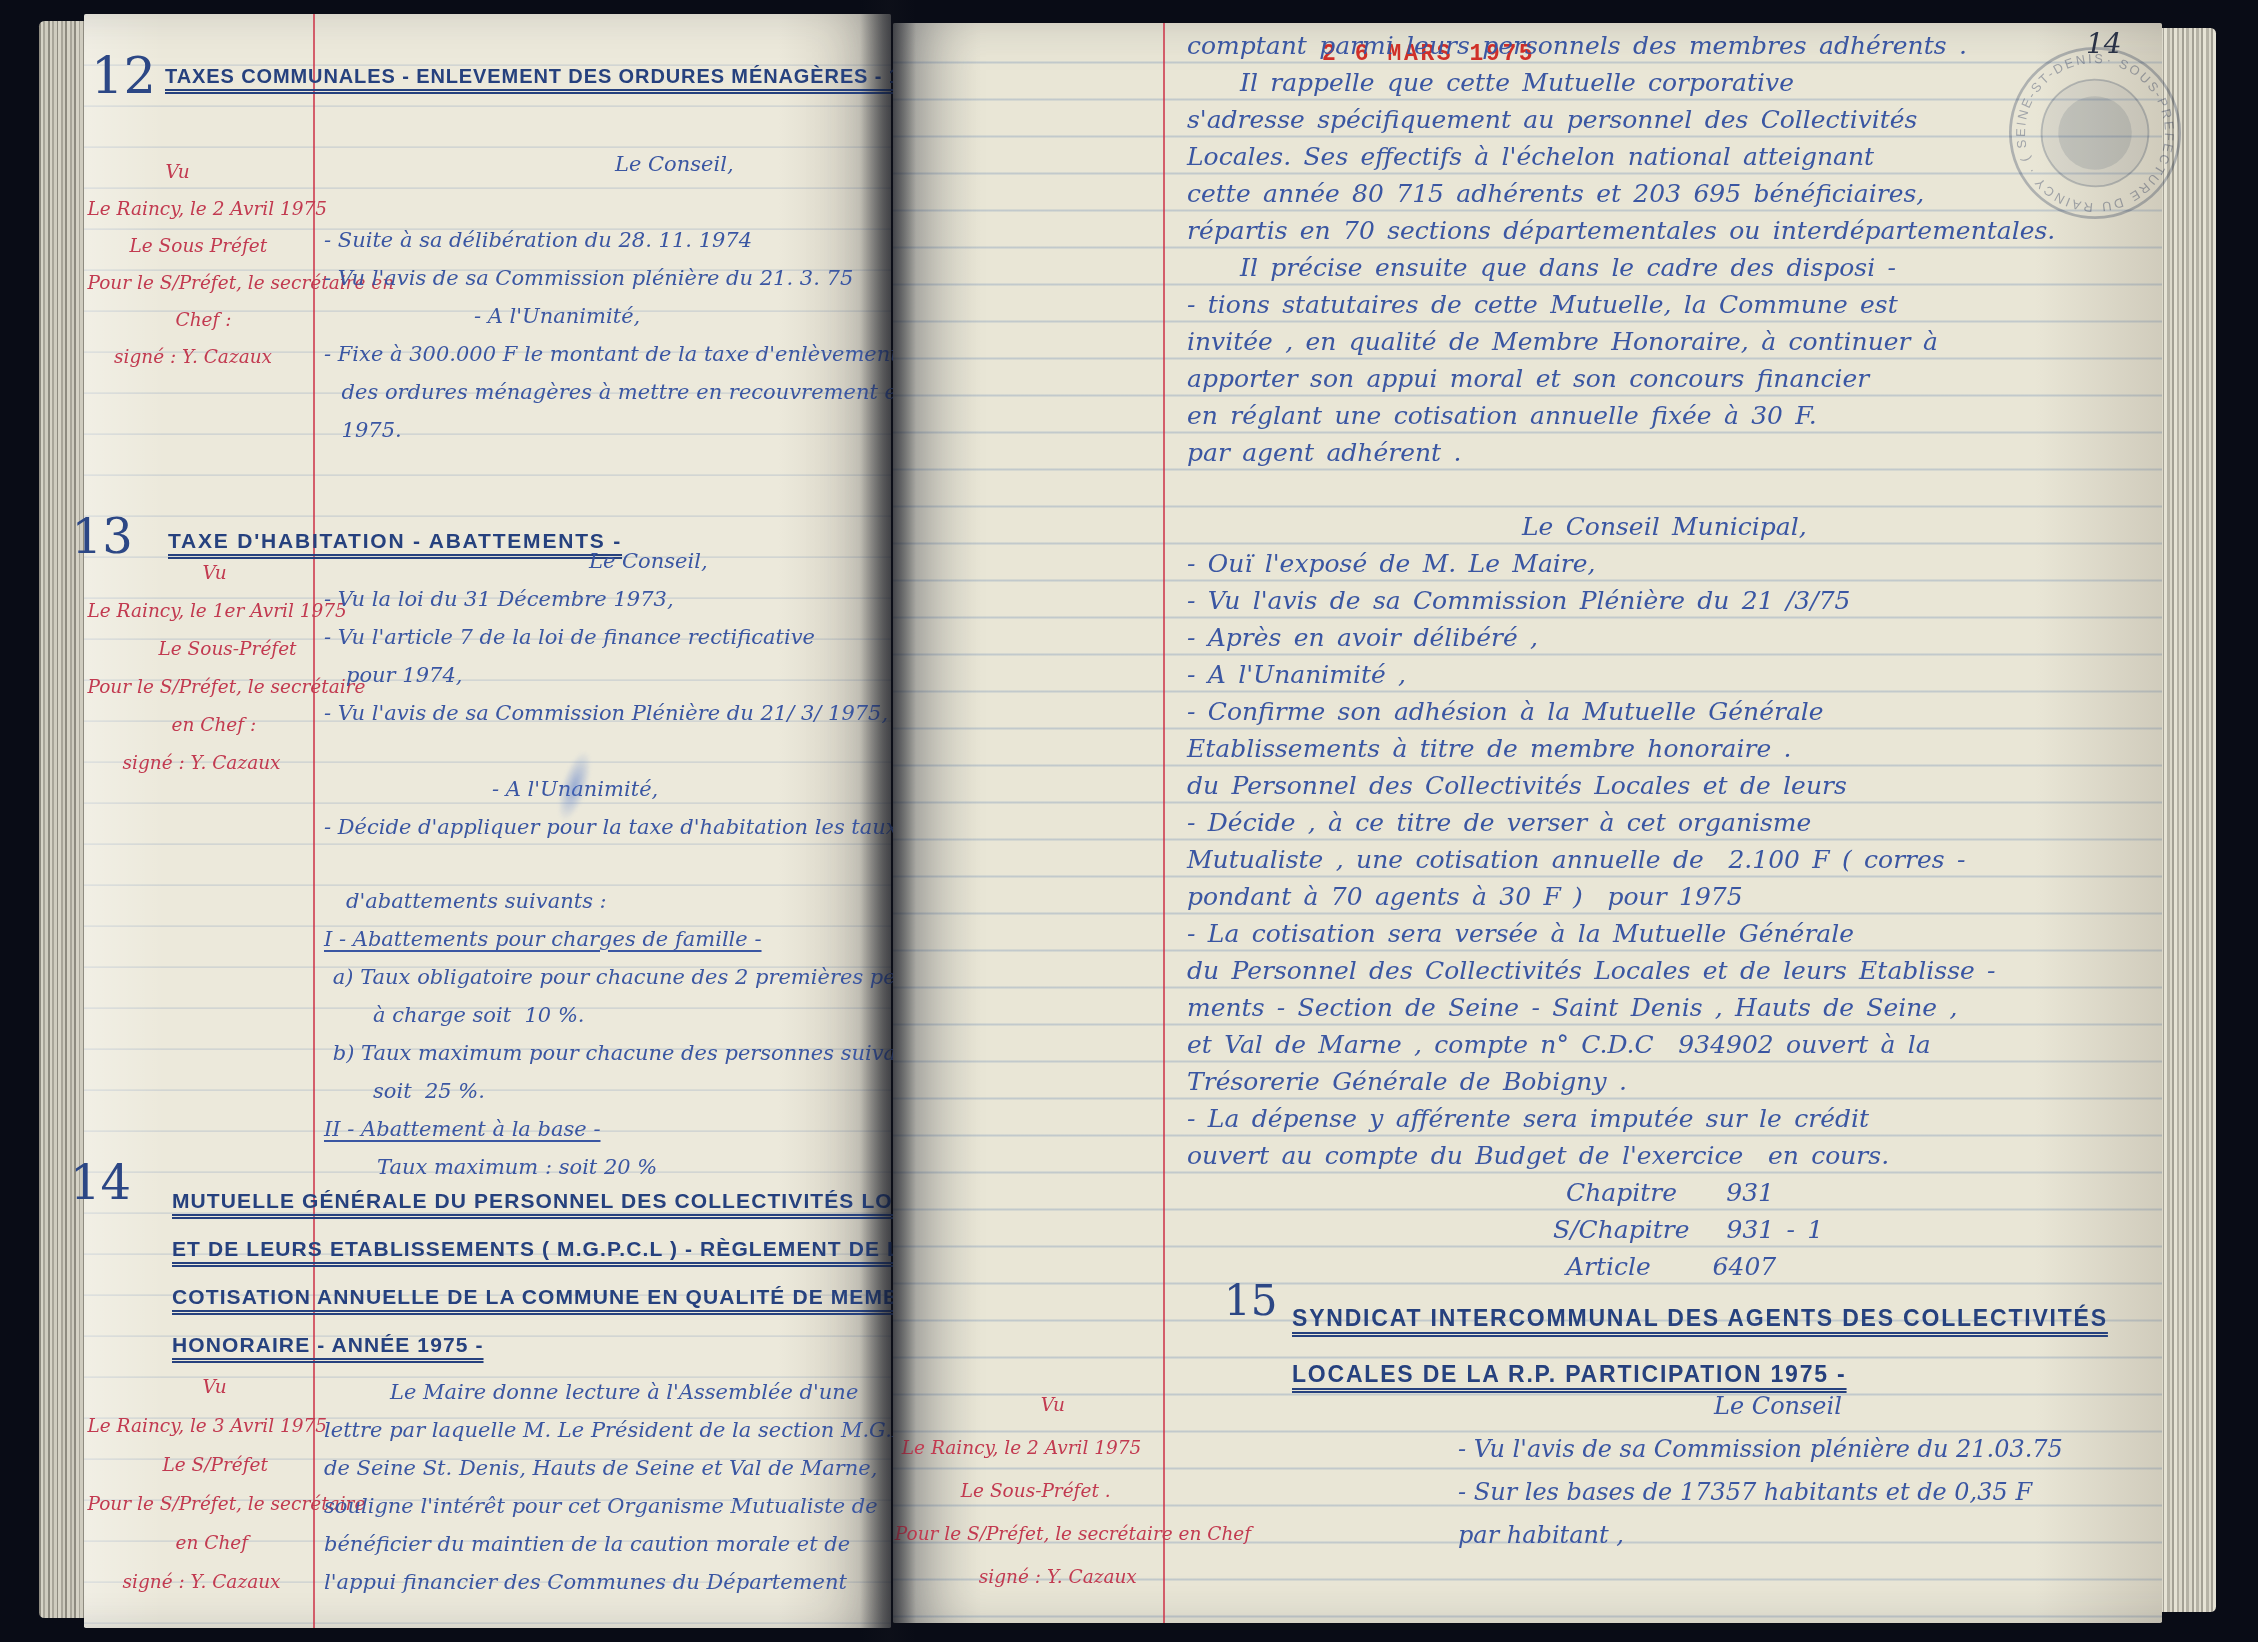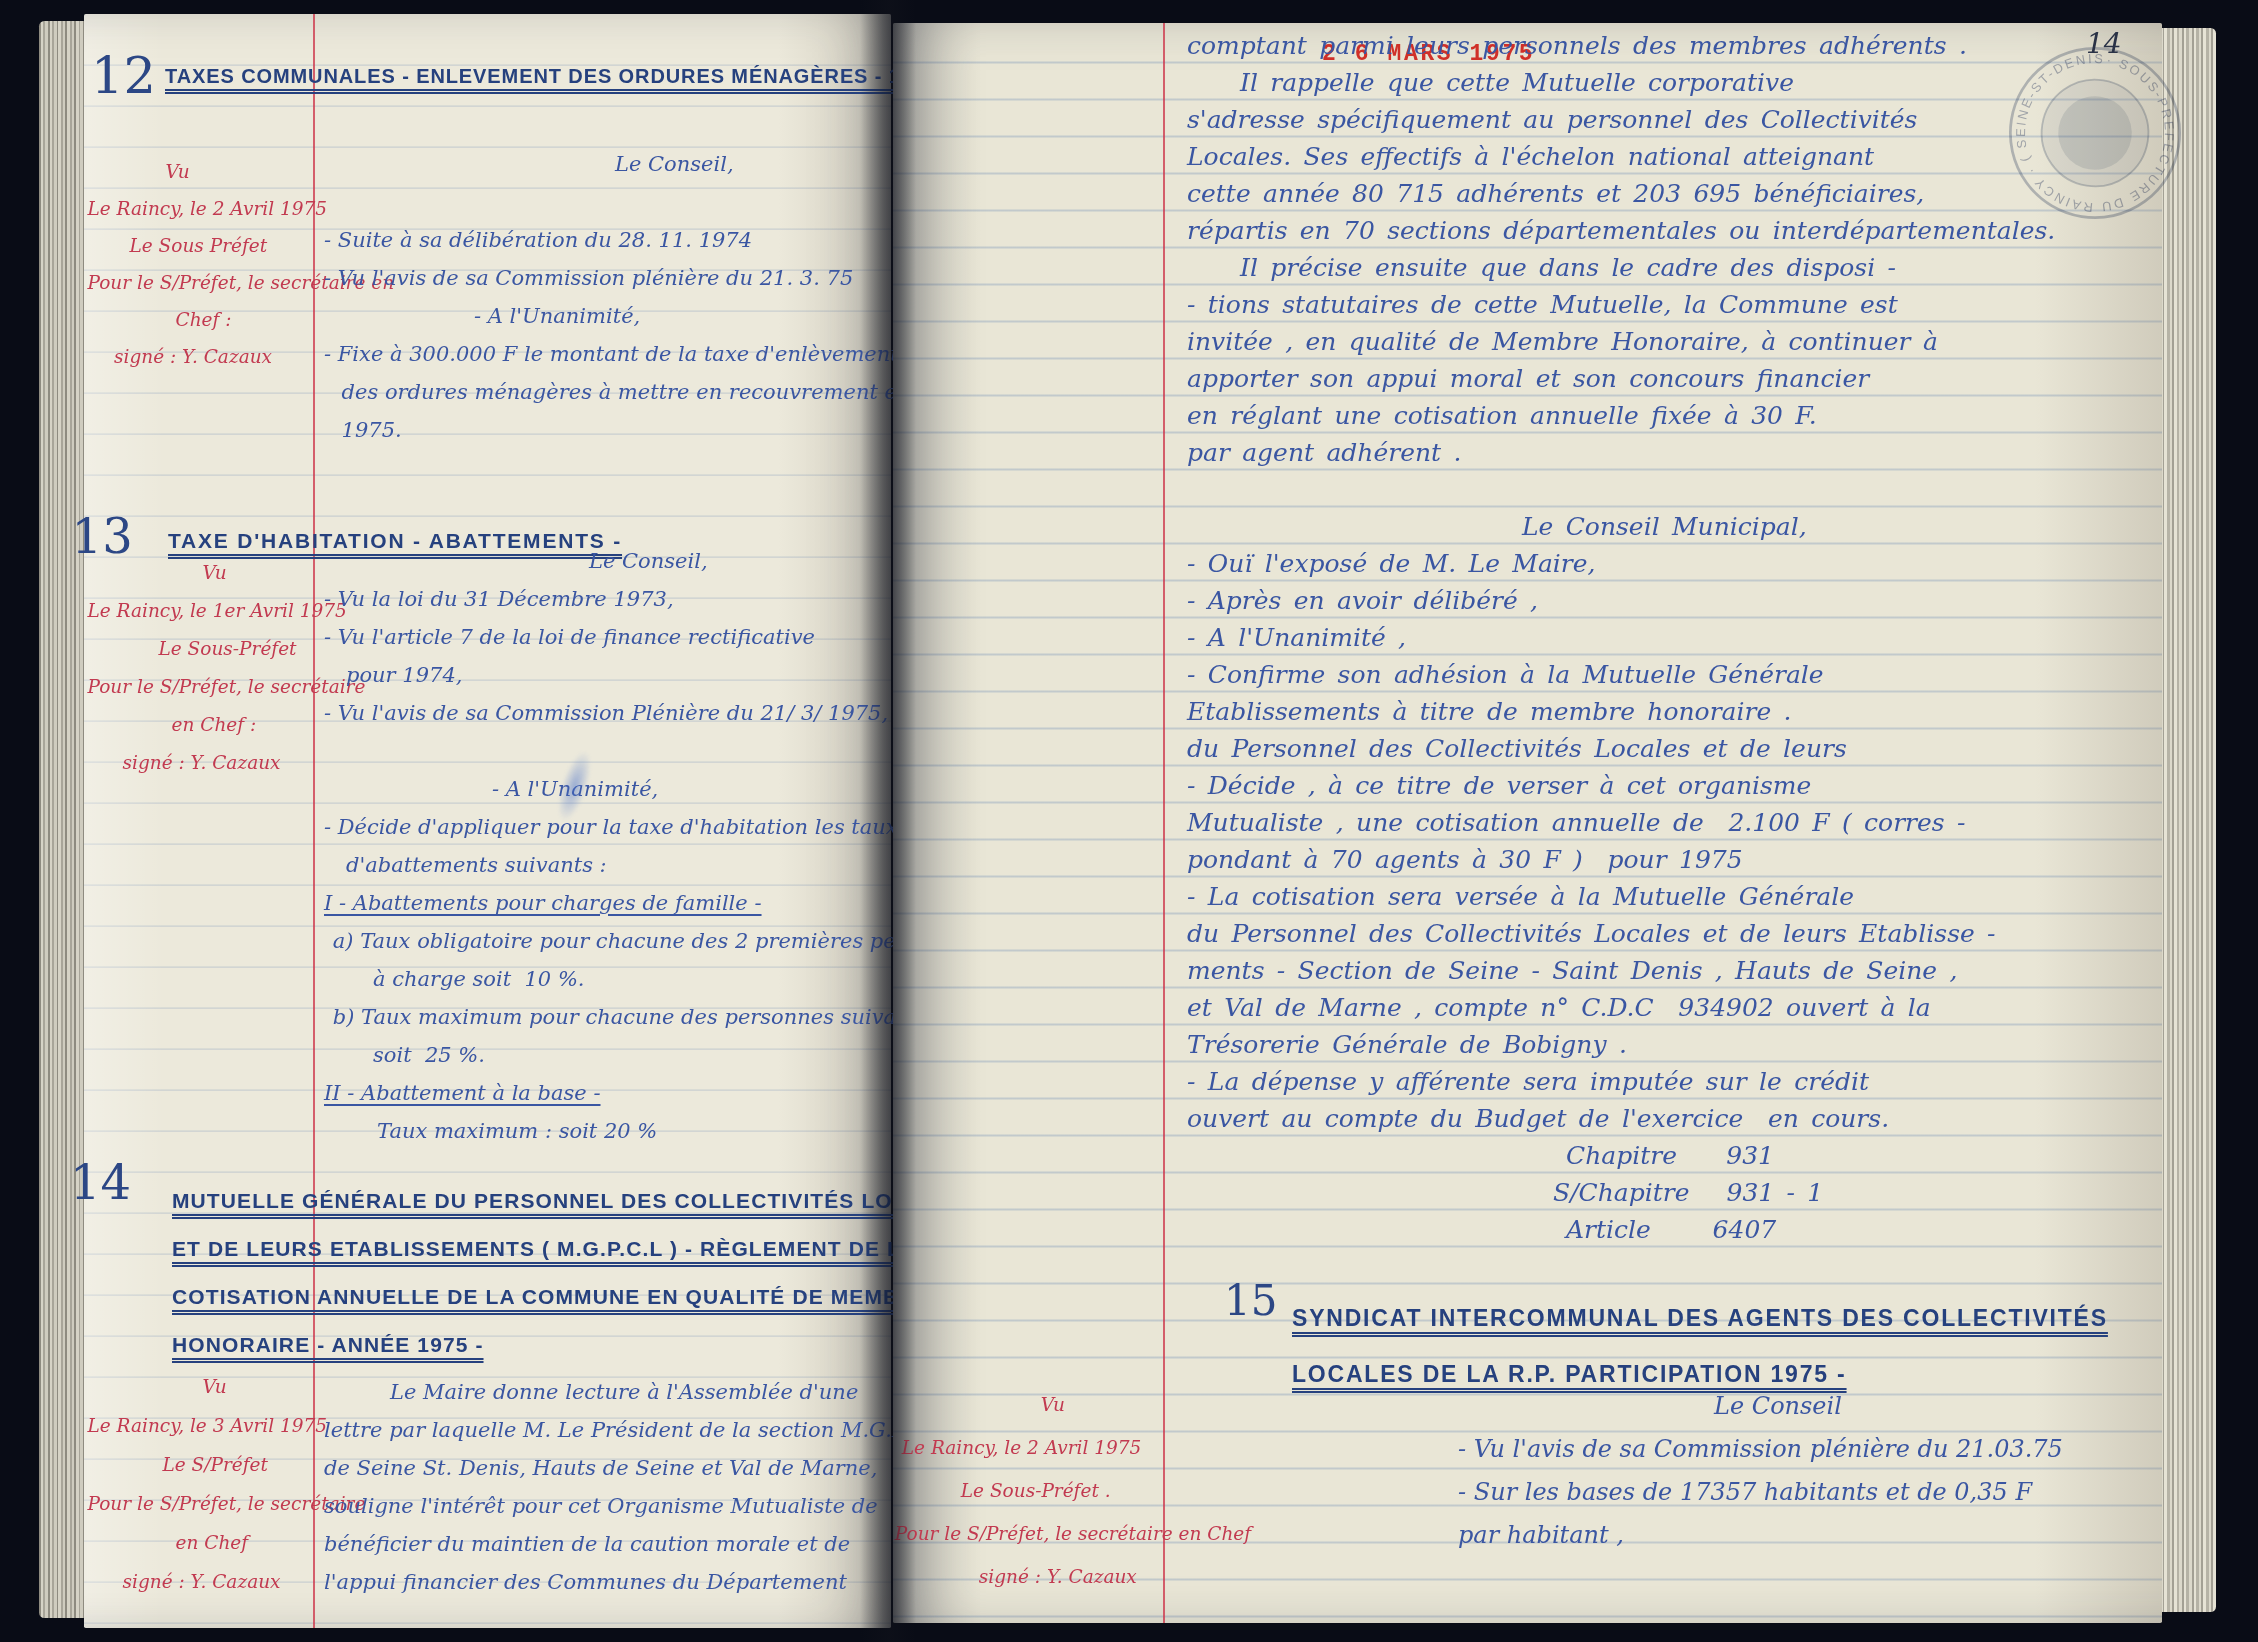--- a/index.html
+++ b/index.html
@@ -121,21 +121,21 @@
       </div>
     <div class="body hw" id="b13">
         <div class="line" style="padding-left: 265px;">Le Conseil,</div>
         <div class="line">- Vu la loi du 31 Décembre 1973,</div>
         <div class="line">- Vu l'article 7 de la loi de finance rectificative</div>
         <div class="line" style="padding-left: 22px;">pour 1974,</div>
         <div class="line">- Vu l'avis de sa Commission Plénière du 21/ 3/ 1975,</div>
         <div class="line">&nbsp;</div>
         <div class="line" style="padding-left: 168px;">- A l'Unanimité,</div>
         <div class="line">- Décide d'appliquer pour la taxe d'habitation les taux</div>
-        <div class="line" style="padding-left: 22px;">d'abattements suivants :</div>
+        <div class="line" style="padding-left: 22px; margin-top: 36px;">d'abattements suivants :</div>
         <div class="line u">I - Abattements pour charges de famille -</div>
         <div class="line" style="padding-left: 8.8px;">a) Taux obligatoire pour chacune des 2 premières personnes</div>
         <div class="line" style="padding-left: 49px;">à charge soit  10 %.</div>
         <div class="line" style="padding-left: 8.8px;">b) Taux maximum pour chacune des personnes suivantes</div>
         <div class="line" style="padding-left: 49px;">soit  25 %.</div>
         <div class="line u">II - Abattement à la base -</div>
         <div class="line" style="padding-left: 53px;">Taux maximum : soit 20 %</div>
       </div>
 
     <div class="secnum" id="n14">14</div>
@@ -192,20 +192,21 @@
         <div class="line">répartis en 70 sections départementales ou interdépartementales.</div>
         <div class="line" style="padding-left: 53px;">Il précise ensuite que dans le cadre des disposi -</div>
         <div class="line">- tions statutaires de cette Mutuelle, la Commune est</div>
         <div class="line">invitée , en qualité de Membre Honoraire, à continuer à</div>
         <div class="line">apporter son appui moral et son concours financier</div>
         <div class="line">en réglant une cotisation annuelle fixée à 30 F.</div>
         <div class="line">par agent adhérent .</div>
         <div class="line">&nbsp;</div>
         <div class="line" style="padding-left: 335px;">Le Conseil Municipal,</div>
         <div class="line">- Ouï l'exposé de M. Le Maire,</div>
+        <div class="line">- Vu l'avis de sa Commission Plénière du 21 /3/75</div>
         <div class="line">- Après en avoir délibéré ,</div>
         <div class="line">- A l'Unanimité ,</div>
         <div class="line">- Confirme son adhésion à la Mutuelle Générale</div>
         <div class="line">Etablissements à titre de membre honoraire .</div>
         <div class="line">du Personnel des Collectivités Locales et de leurs</div>
         <div class="line">- Décide , à ce titre de verser à cet organisme</div>
         <div class="line">Mutualiste , une cotisation annuelle de  2.100 F ( corres -</div>
         <div class="line">pondant à 70 agents à 30 F )  pour 1975</div>
         <div class="line">- La cotisation sera versée à la Mutuelle Générale</div>
         <div class="line">du Personnel des Collectivités Locales et de leurs Etablisse -</div>

